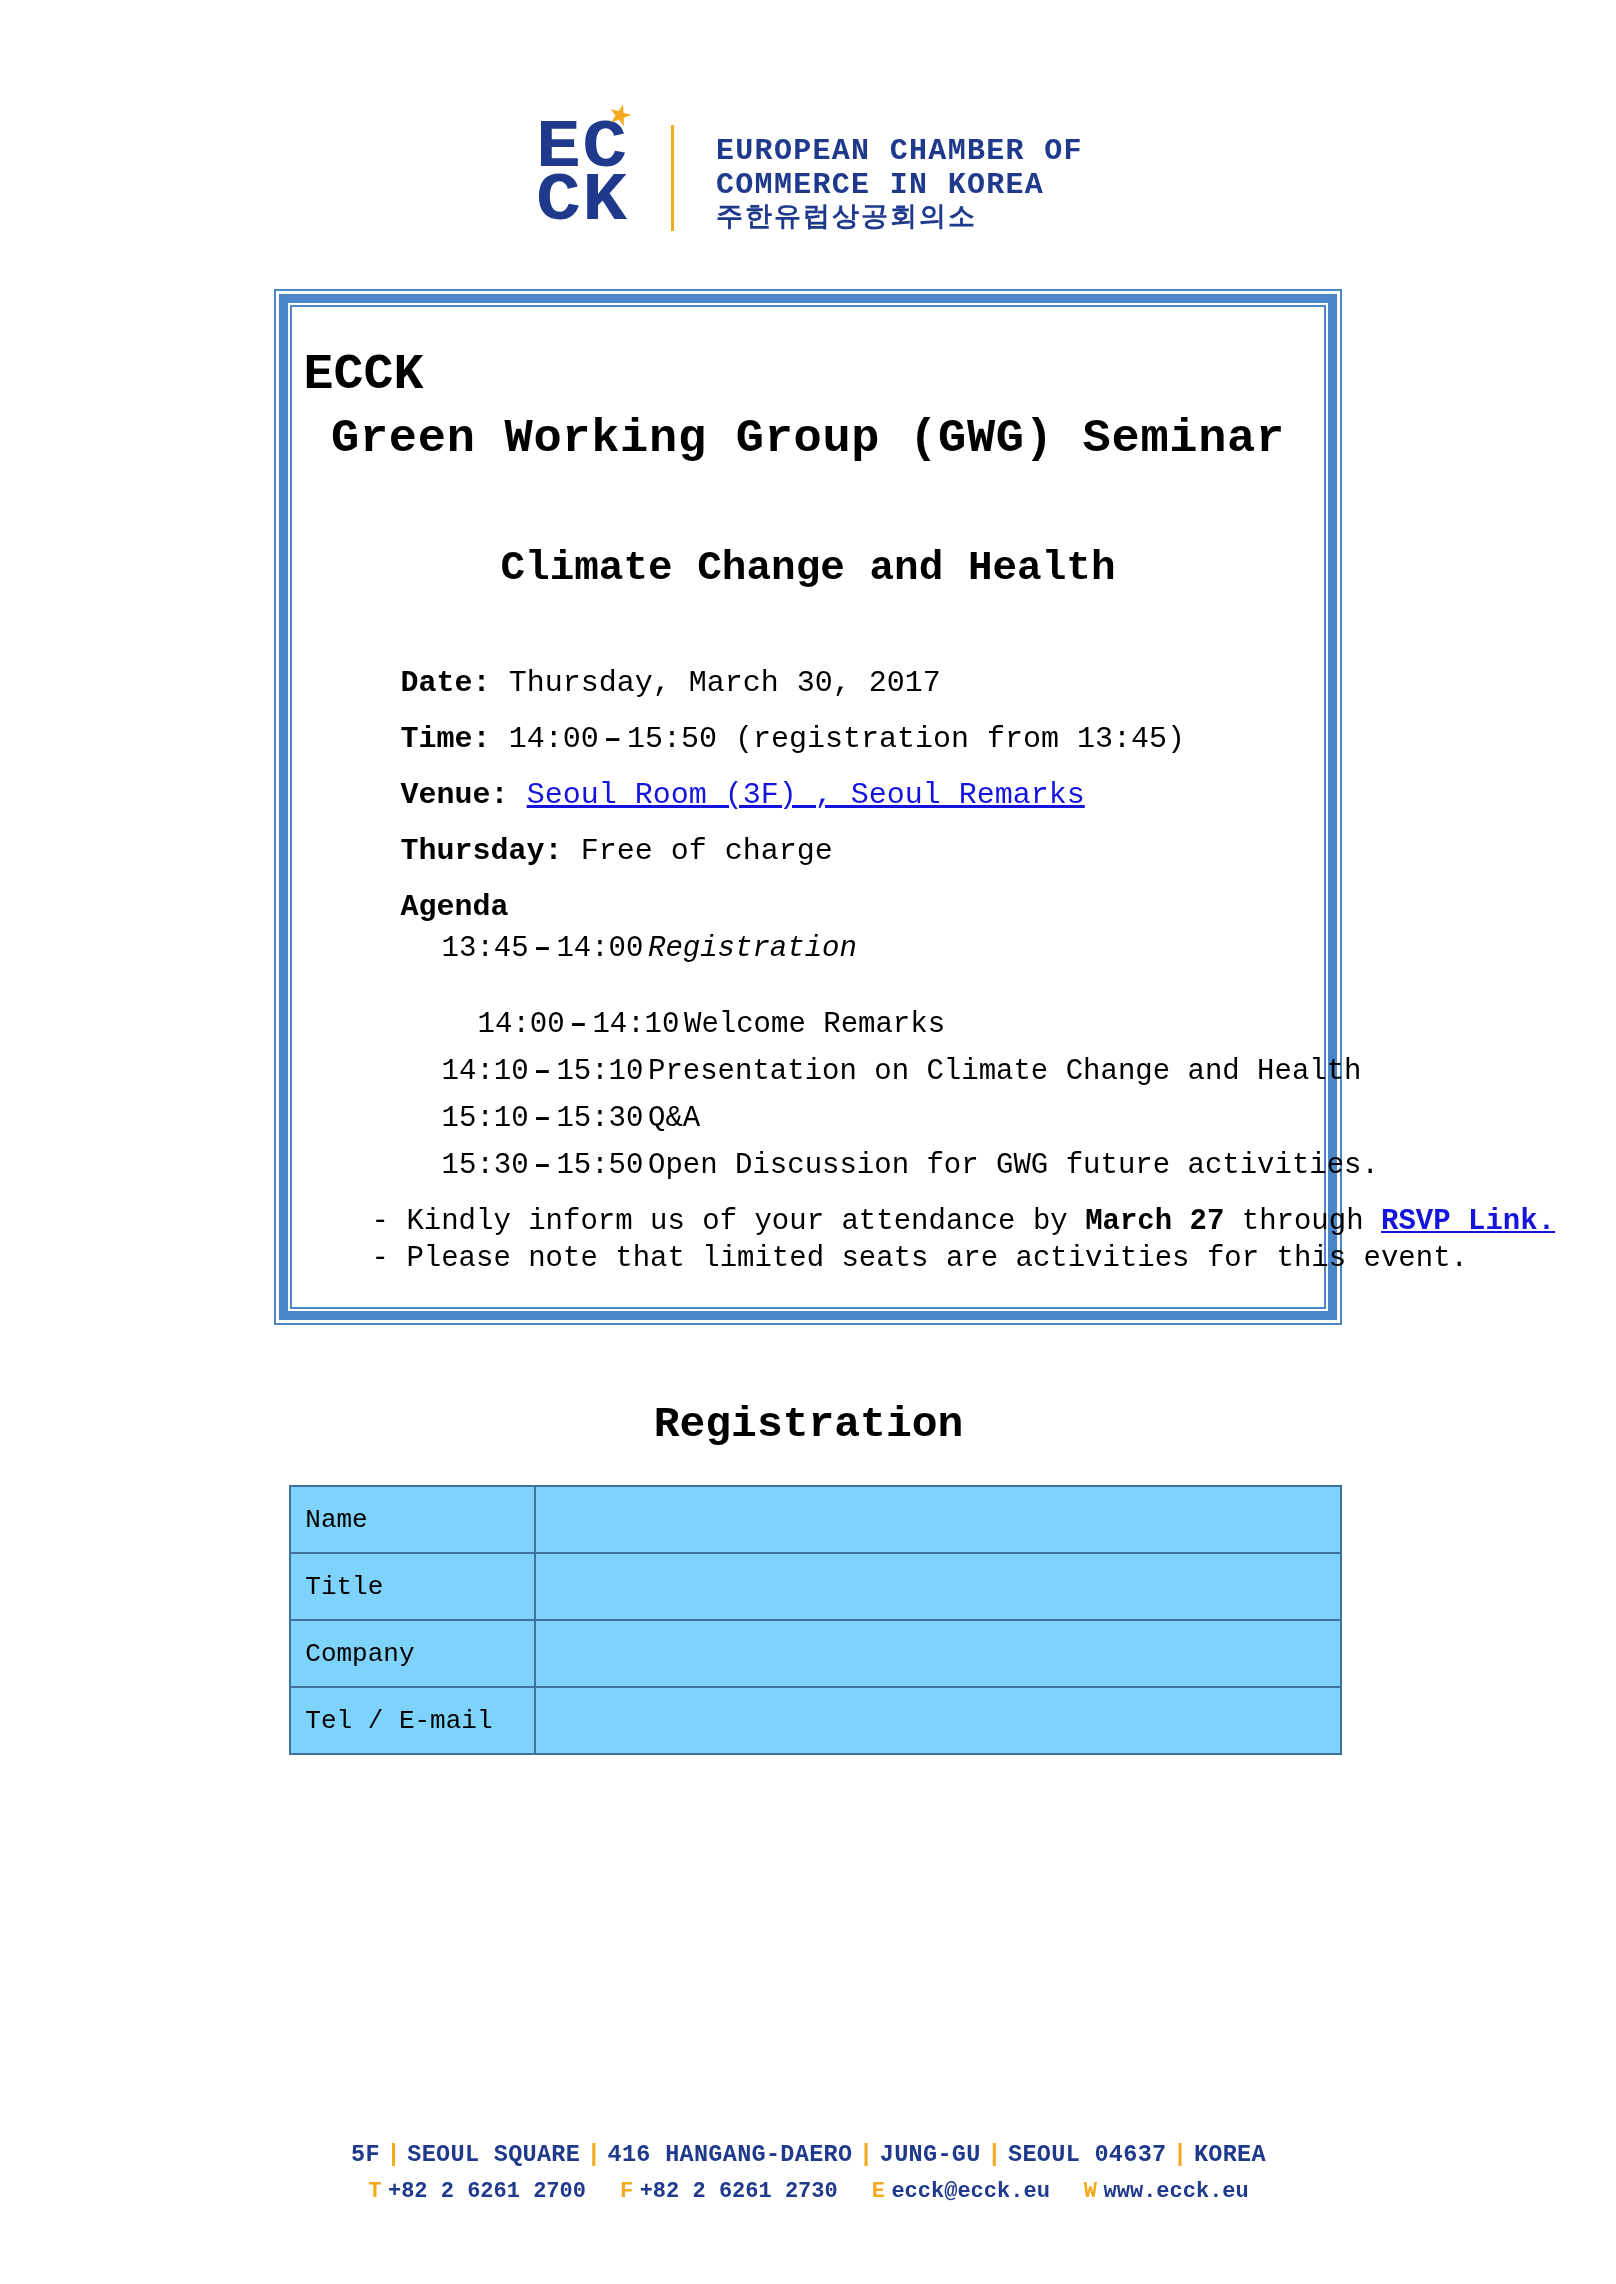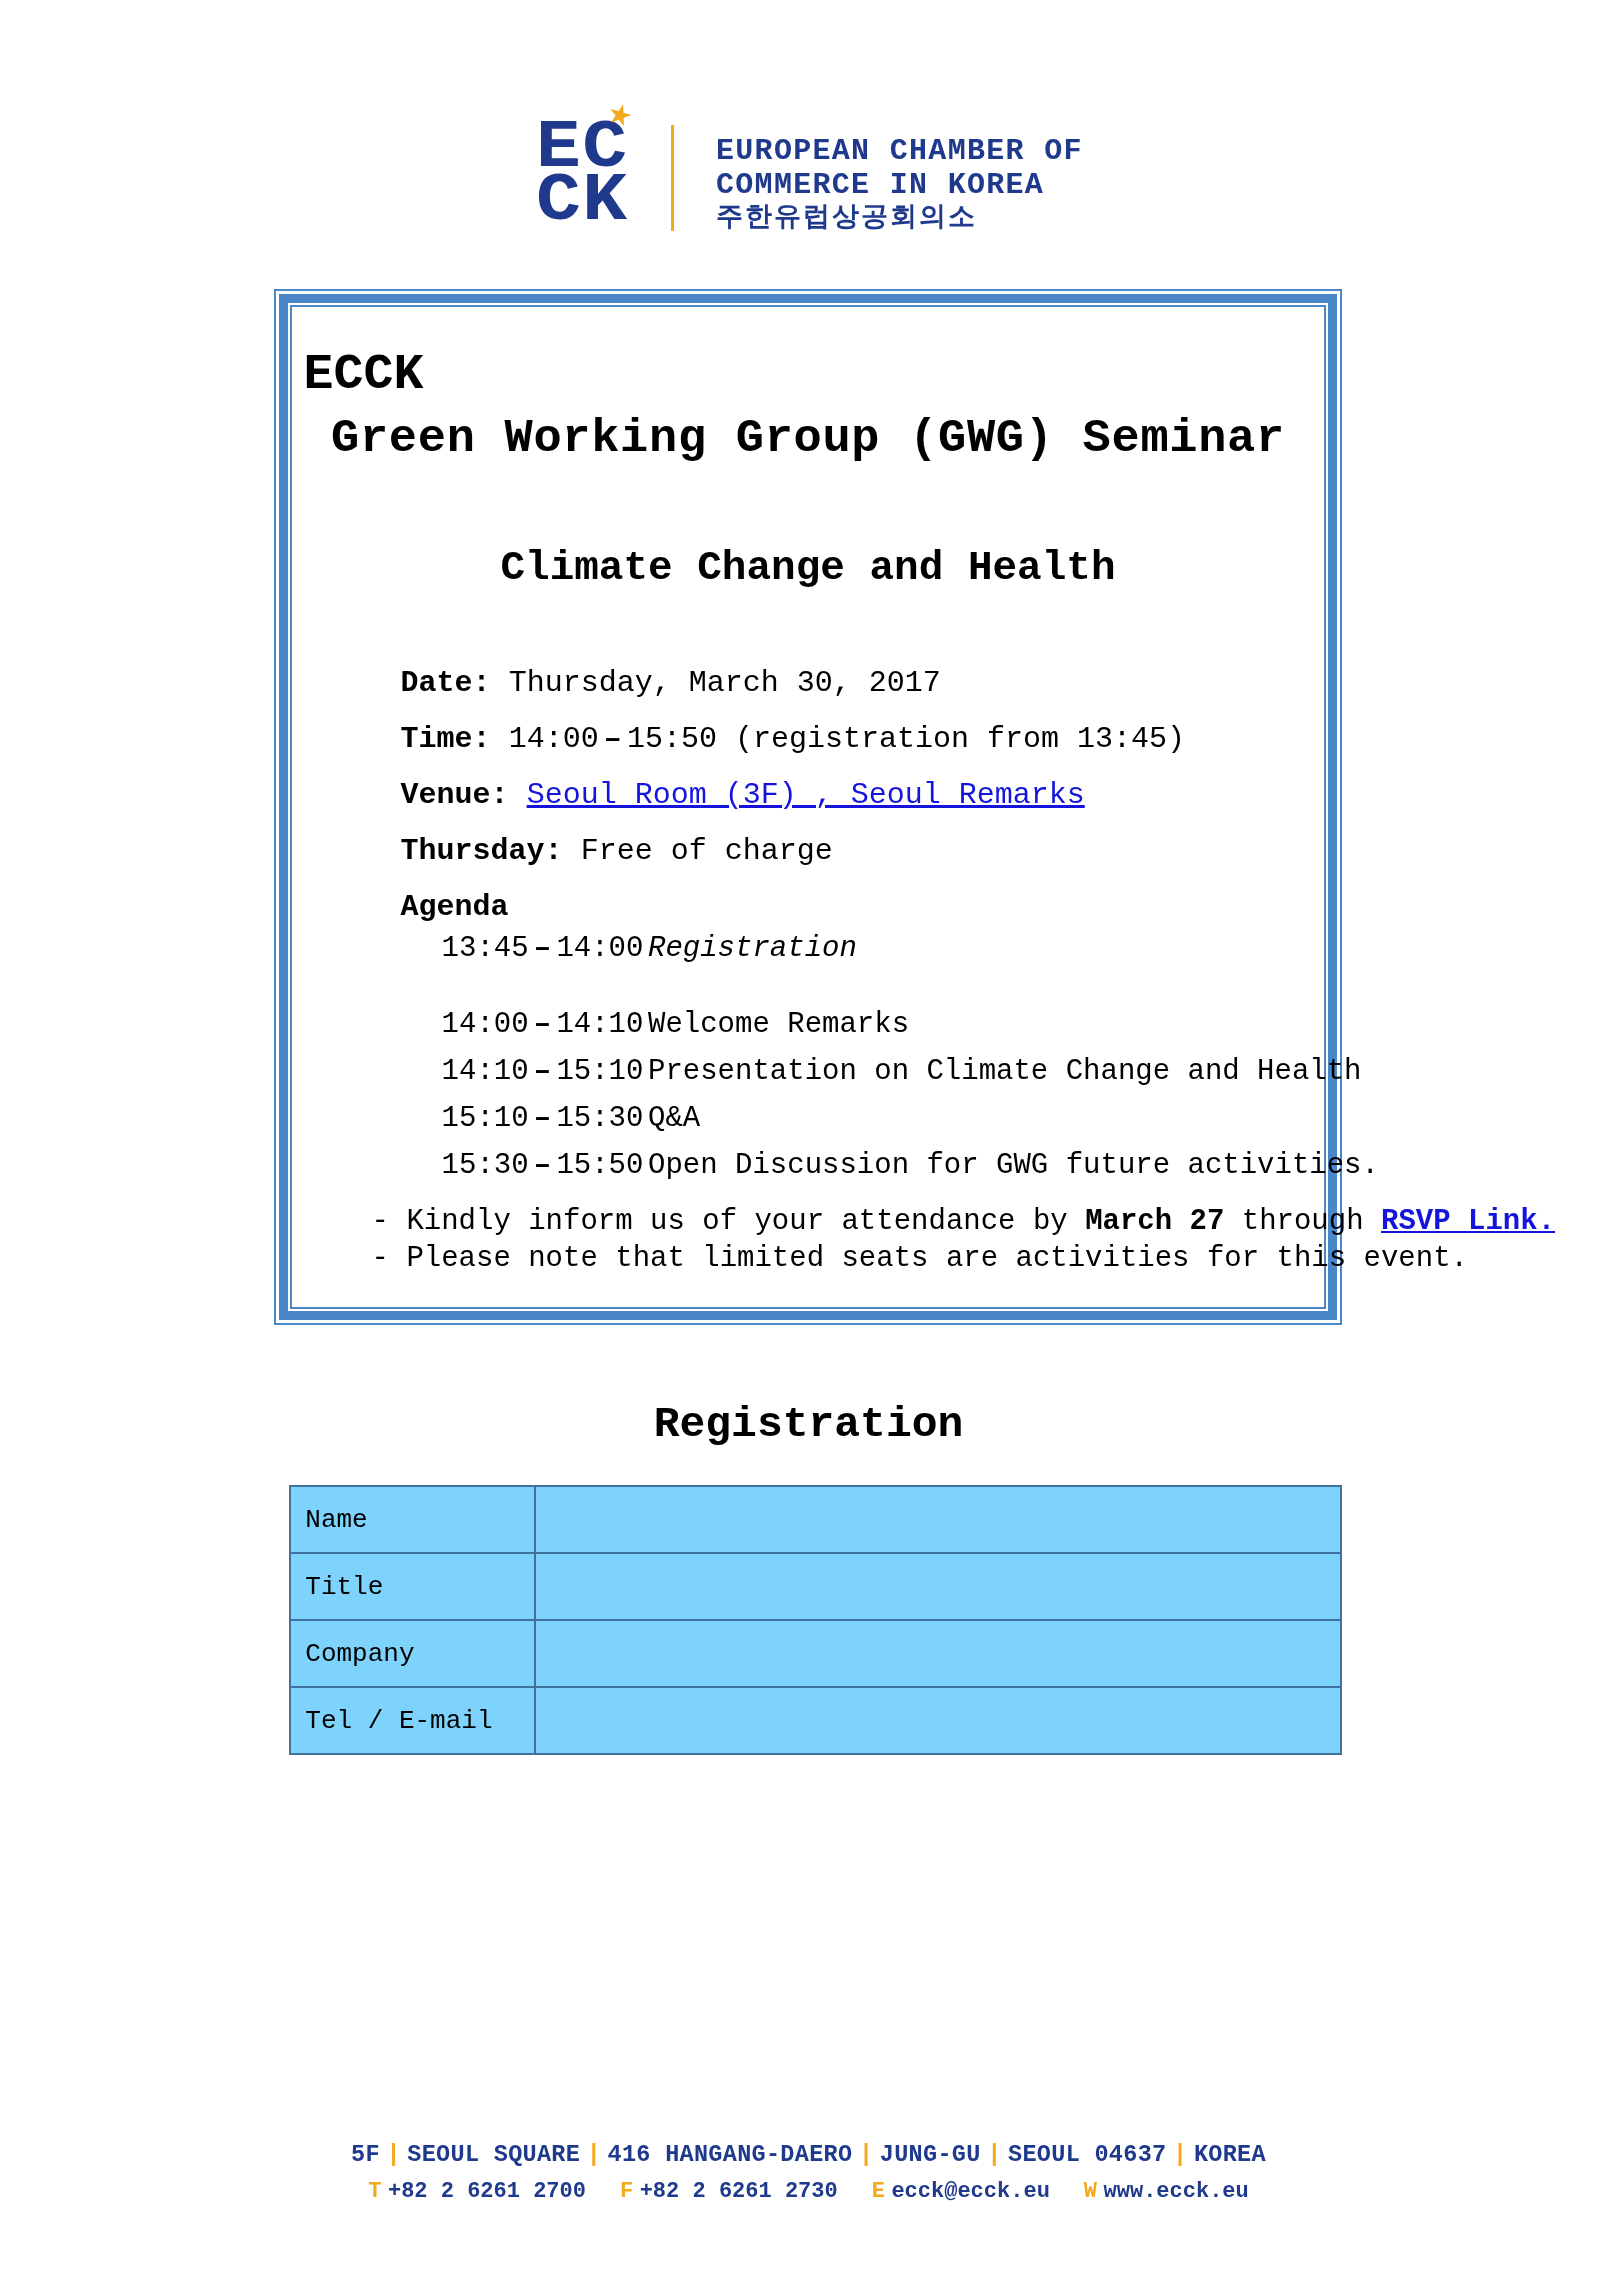--- a/index.html
+++ b/index.html
@@ -36,21 +36,21 @@
   .inv-inner{width:100%;height:100%;box-sizing:border-box;border:2px solid var(--boxblue);position:relative;background:#fff;}
   .inv-title1{position:absolute;top:40px;left:0;width:100%;text-align:left;font-size:50px;font-weight:bold;line-height:1.1;margin-left:12px;}
   .inv-title2{position:absolute;top:106px;left:0;width:100%;text-align:center;font-size:47px;font-weight:bold;line-height:1.1;letter-spacing:0.7px;}
   .inv-subtitle{position:absolute;top:239px;left:0;width:100%;text-align:center;font-size:41px;font-weight:bold;line-height:1.1;}
   .detail{position:absolute;left:109px;font-size:30px;line-height:1.15;white-space:nowrap;}
   .detail .lbl{font-weight:bold;}
   .d-date{top:359px;} .d-time{top:415px;} .d-venue{top:471px;} .d-admission{top:527px;} .d-agenda{top:583px;}
   .dash-b{font-weight:bold;margin:0 5.2px;}
   a.doclink{color:var(--link);text-decoration:underline;cursor:pointer;}
   .agenda-row{position:absolute;left:150px;font-size:29px;line-height:1.15;white-space:nowrap;}
-  .a-0{top:625px;} .a-1{top:701px;} .a-2{top:748px;} .a-3{top:795px;} .a-4{top:842px;}
+  .a-0{top:625px;} .a-1{top:701px;margin-left:36px;} .a-2{top:748px;} .a-3{top:795px;} .a-4{top:842px;}
   .agenda-time{display:inline-block;width:189px;}
   .a-0 .agenda-item{font-style:italic;}
   .note{position:absolute;left:80px;font-size:29px;line-height:1.15;white-space:nowrap;}
   .n-1{top:898px;} .n-2{top:935px;}
   .note b{font-weight:bold;}
   a.rsvp{font-weight:bold;}
   
   .reg-heading{position:absolute;top:1401px;left:0;width:100%;text-align:center;font-size:43px;font-weight:bold;line-height:1.1;}
   .reg-table{position:absolute;left:289px;top:1485px;width:1053px;border-collapse:collapse;table-layout:fixed;}
   .reg-table td{border:2px solid var(--tableblue);height:63px;background:#7dd3fc;font-size:26px;vertical-align:middle;}

